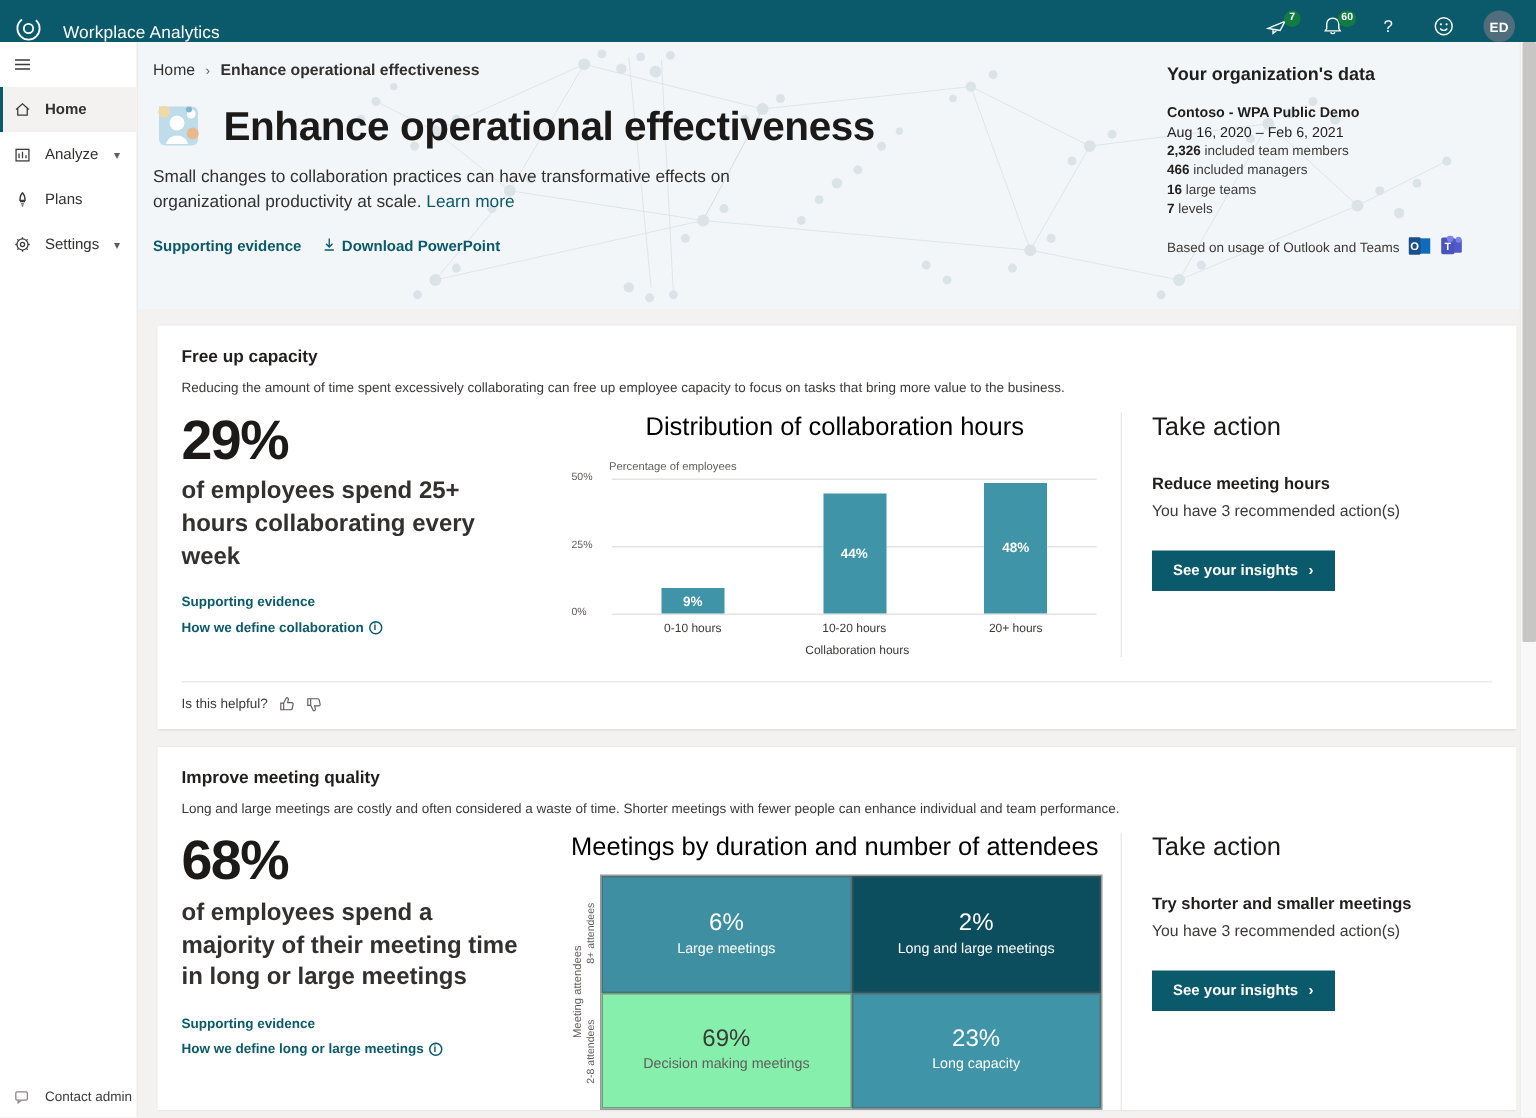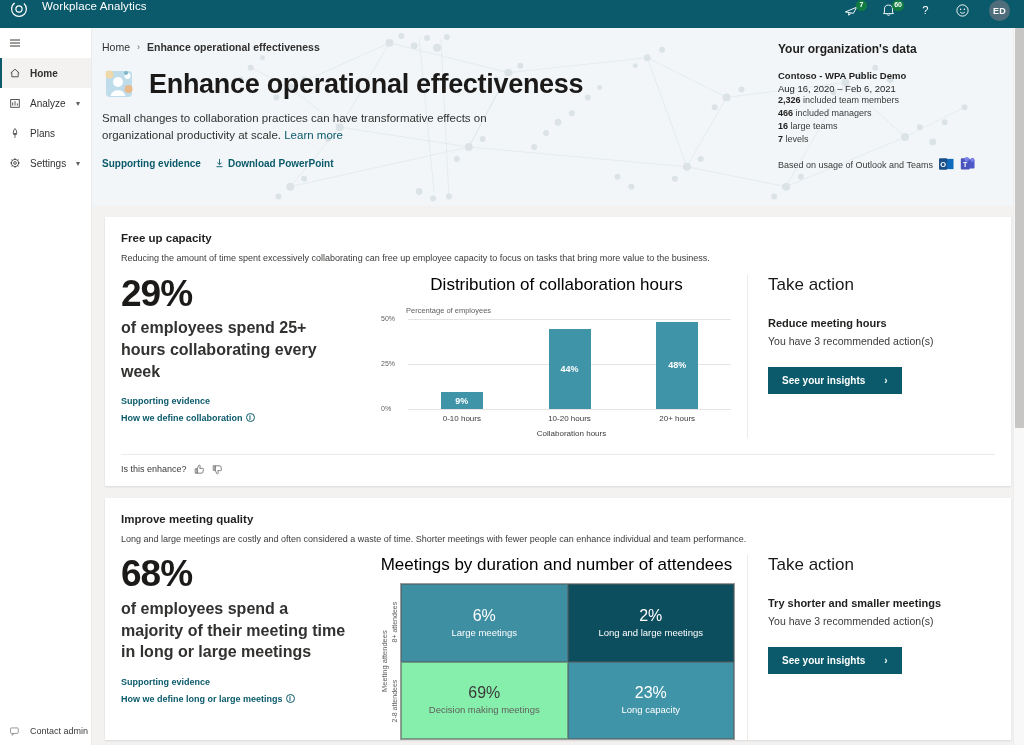--- a/index.html
+++ b/index.html
@@ -5,21 +5,21 @@
   * { box-sizing: border-box; margin: 0; padding: 0; }
   html, body {
     width: 1024px; height: 745px;
     font-family: "Liberation Sans", sans-serif;
     background: #f3f2f1;
     overflow: hidden;
     color: #201f1e;
   }
   
   .topbar {
-    height: 28px; background: #0b5a6b; display: flex; align-items: flex-start;
+    height: 28px; background: #0b5a6b; display: flex; align-items: flex-end;
     padding: 0 10px; color: #fff; position: relative;
   }
   .brand-logo { width: 18px; height: 18px; display: inline-flex; align-items: center; justify-content: center; }
   .brand-title { font-size: 11.5px; margin-left: 14px; letter-spacing: .1px; }
   .topbar-right { margin-left: auto; display: flex; align-items: center; gap: 17px; padding-right: 4px; }
   .tb-icon { position: relative; width: 20px; height: 20px; display: flex; align-items: center; justify-content: center; cursor: pointer; }
   .tb-badge {
     position: absolute; top: -1px; right: -6px; background: #107c41; color: #fff;
     font-size: 7px; line-height: 10px; min-width: 11px; height: 11px; border-radius: 6px;
     text-align: center; padding: 0 2px; font-weight: bold;
@@ -112,21 +112,21 @@
   .bc-cats { display: flex; margin-left: 30px; margin-right: 4px; }
   .bc-cat { flex: 1; text-align: center; font-size: 8px; color: #3b3a39; padding-top: 5px; }
   .bc-xlabel { text-align: center; font-size: 8px; color: #3b3a39; margin-top: 6px; margin-left: 30px; }
   
   .action-col { width: 248px; flex-shrink: 0; border-left: 1px solid #edebe9; padding-left: 20px; }
   .action-title { font-size: 17px; color: #1b1a19; font-weight: 400; }
   .action-sub { font-size: 11px; font-weight: bold; color: #201f1e; margin-top: 22px; }
   .action-desc { font-size: 10.5px; color: #3b3a39; margin-top: 6px; }
   .btn-primary {
     margin-top: 20px; background: #0b5a6b; color: #fff; border: none; font-size: 10px;
-    padding: 8px 14px; display: inline-flex; align-items: center; gap: 19px; cursor: pointer;
+    padding: 8px 14px; display: inline-flex; align-items: center; gap: 7px; cursor: pointer;
     font-family: "Liberation Sans", sans-serif; font-weight: 600;
   }
   
   .card-foot { border-top: 1px solid #edebe9; margin-top: 16px; padding: 9px 0 11px 0; display: flex; align-items: center; gap: 7px; }
   .helpful-txt { font-size: 9px; color: #3b3a39; }
   .thumb { cursor: pointer; color: #605e5c; display: inline-flex; }
   
   .matrix-wrap { display: flex; margin-top: 8px; }
   .mx-ylabel { writing-mode: vertical-rl; transform: rotate(180deg); font-size: 7.5px; color: #605e5c;
                text-align: center; padding-right: 2px; }
@@ -447,21 +447,21 @@
             <div class="action-sub">Reduce meeting hours</div>
             <div class="action-desc">You have 3 recommended action(s)</div>
             <button class="btn-primary">
               <span>See your insights</span>
               <span>›</span>
             </button>
           </div>
         </div>
 
         <div class="card-foot">
-          <span class="helpful-txt">Is this enhance?</span>
+          <span class="helpful-txt">Is this helpful?</span>
           <span class="thumb">
             <svg width="11" height="11" viewBox="0 0 12 12">
                 <path d="M3.4 5.2 L5.3 1.4 a1 1 0 0 1 1.5 1 L6.3 4.8 h3 a1 1 0 0 1 1 1.2 l-.7 3.2 a1 1 0 0 1 -1 .8 H3.4 z M1.3 5.2 h2.1 v4.8 H1.3 z" fill="none" stroke="#605e5c" stroke-width=".85"></path>
               </svg>
           </span>
           <span class="thumb">
             <svg width="11" height="11" viewBox="0 0 12 12">
                 <path d="M3.4 6.8 L5.3 10.6 a1 1 0 0 0 1.5 -1 L6.3 7.2 h3 a1 1 0 0 0 1 -1.2 l-.7 -3.2 a1 1 0 0 0 -1 -.8 H3.4 z M1.3 6.8 h2.1 V2 H1.3 z" fill="none" stroke="#605e5c" stroke-width=".85"></path>
               </svg>
           </span>

